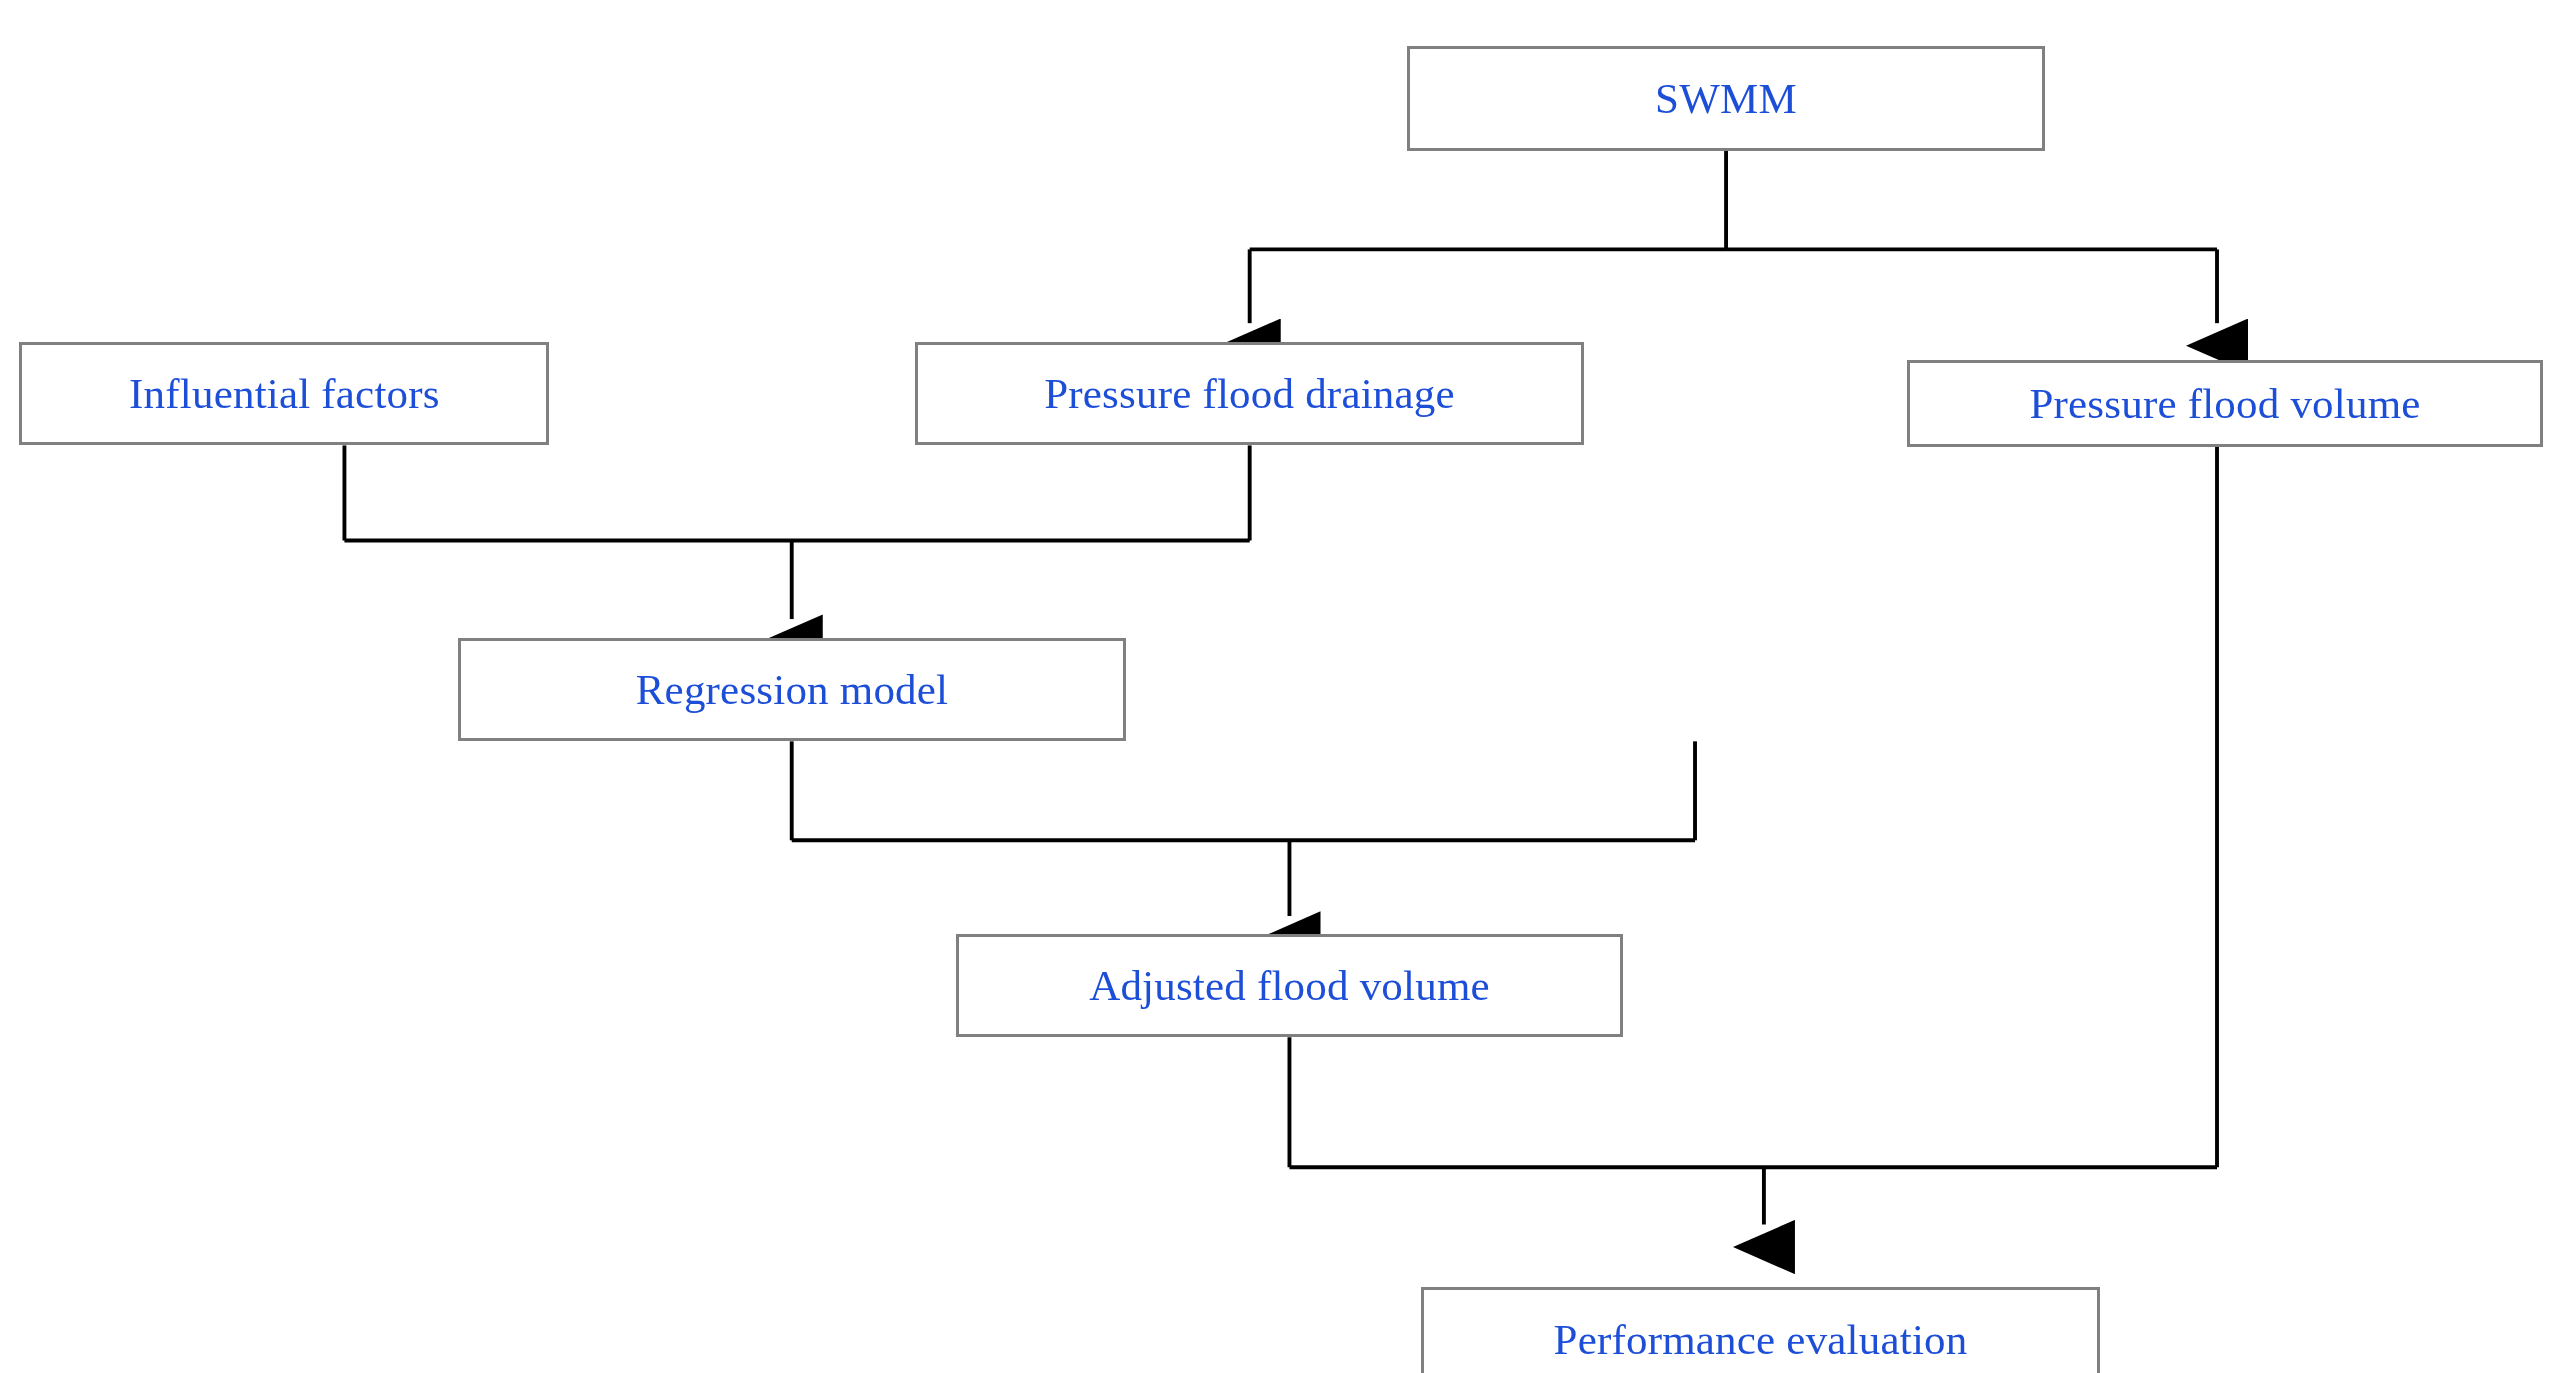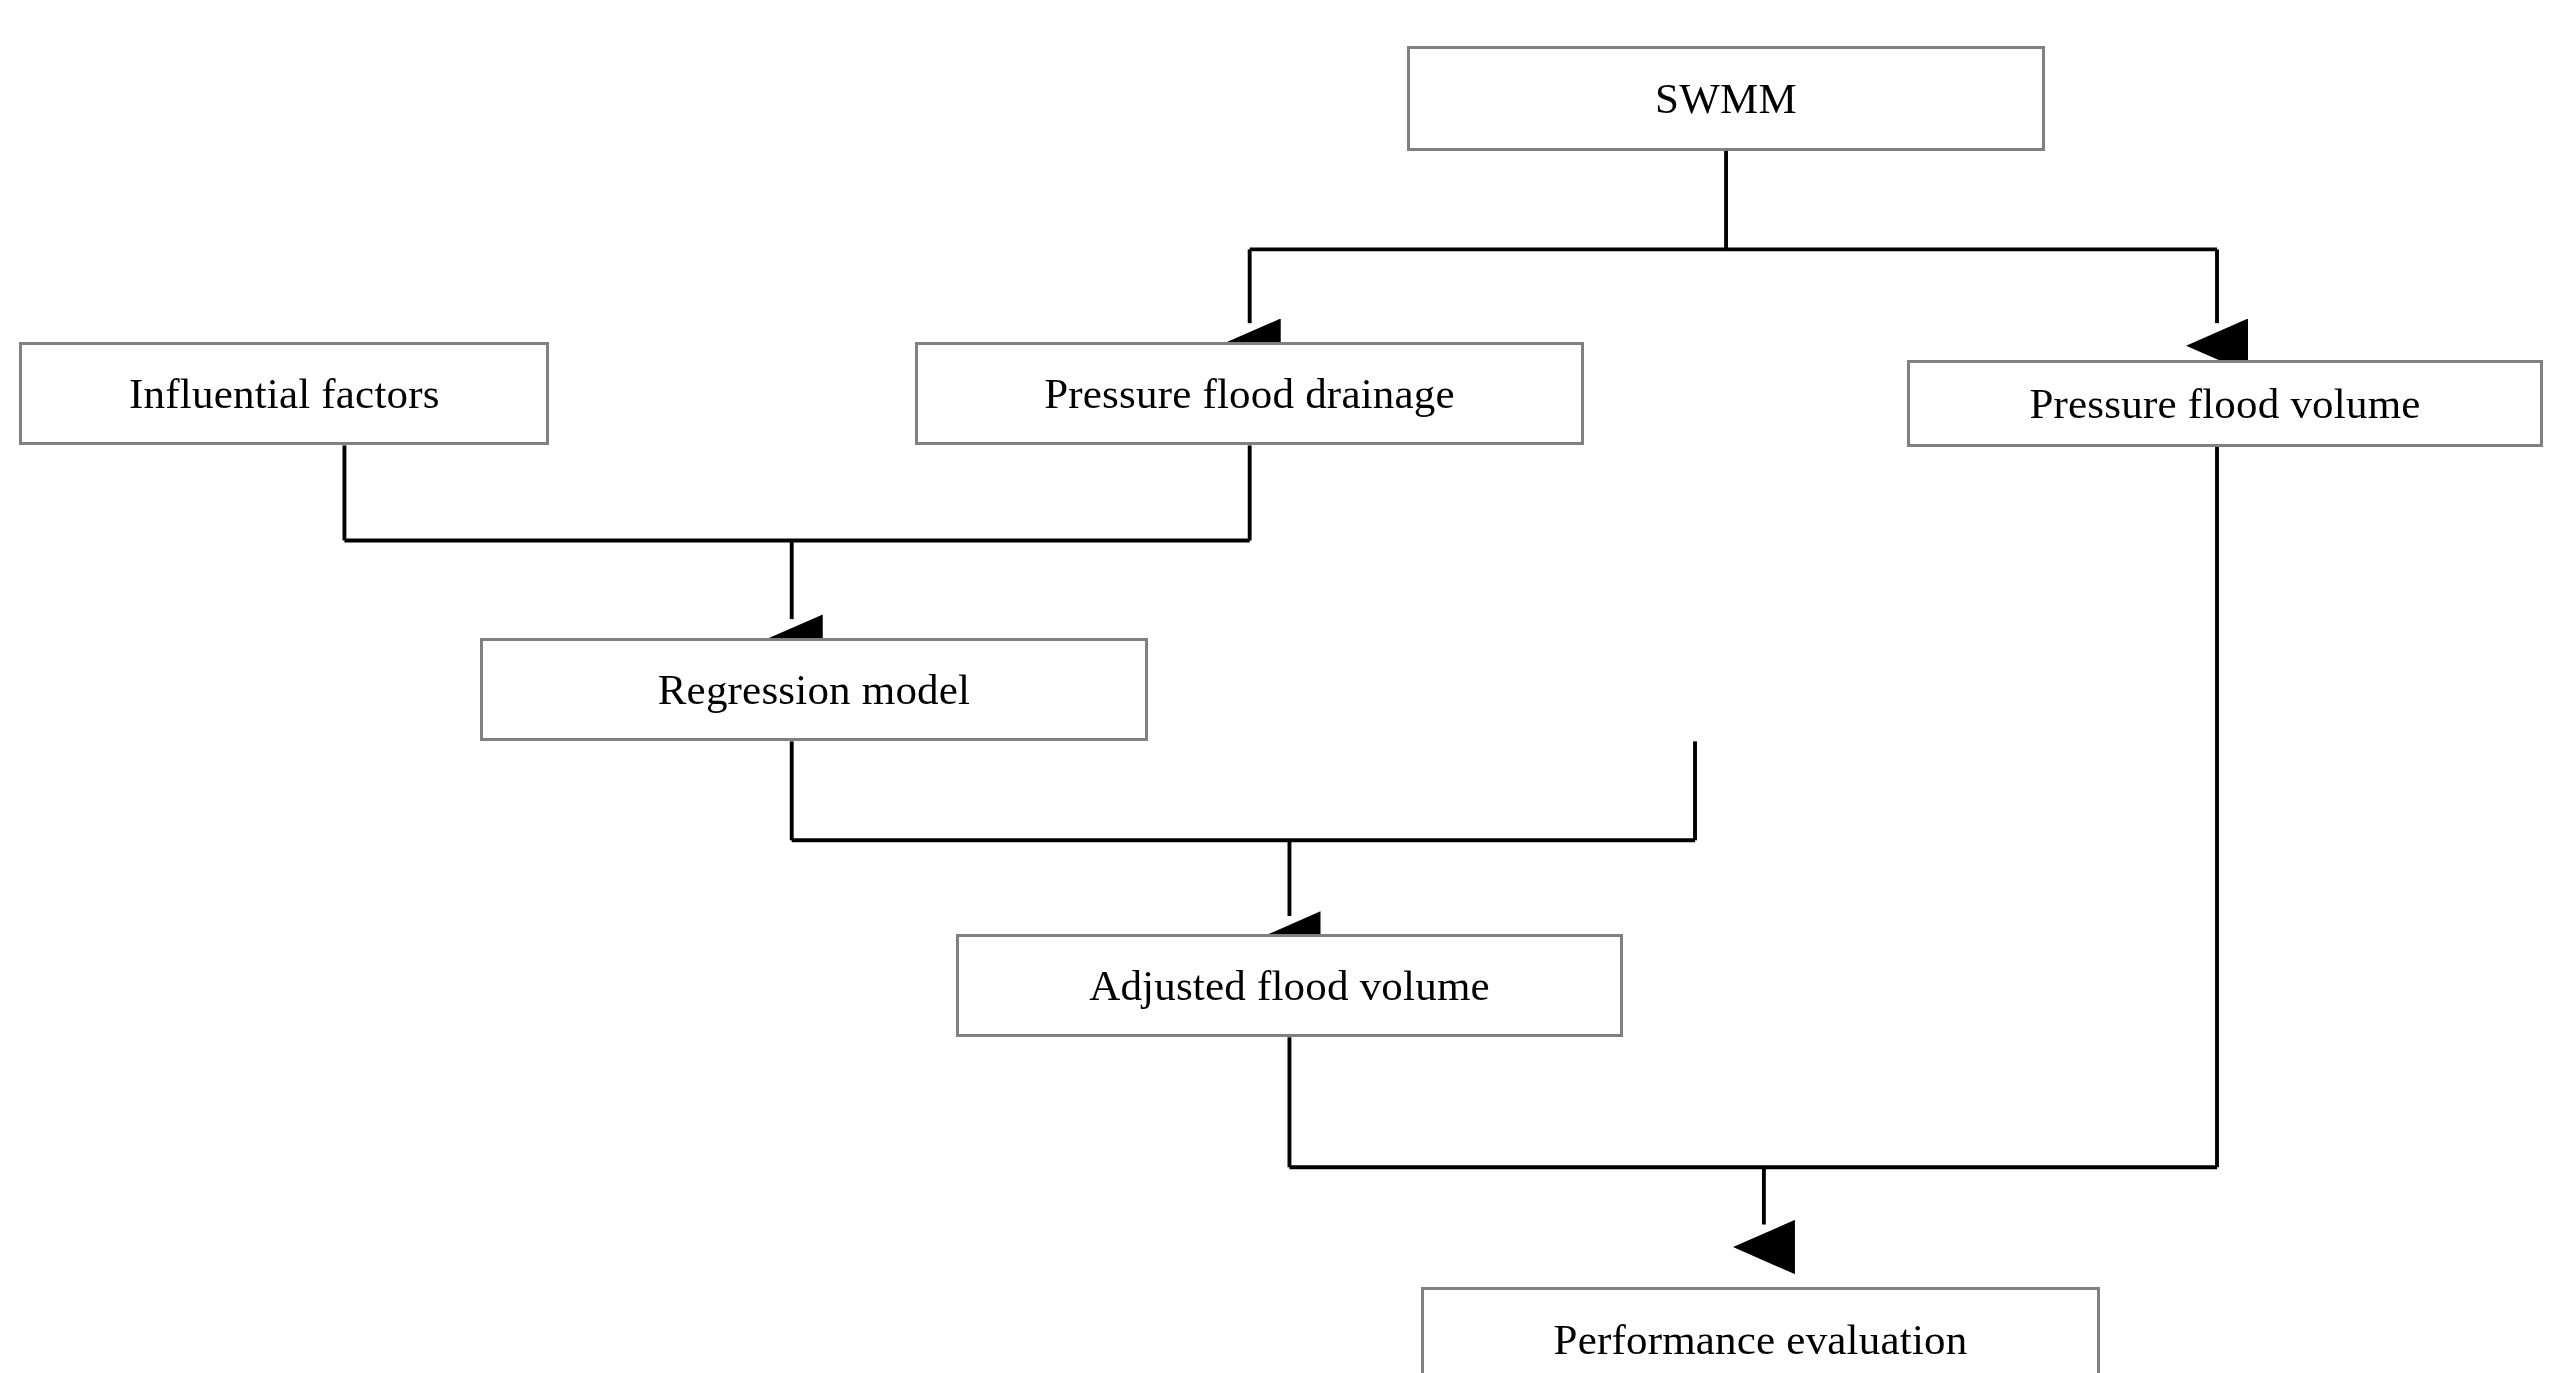--- a/index.html
+++ b/index.html
@@ -32,21 +32,21 @@
     background: #ffffff;
     display: flex;
     align-items: center;
     justify-content: center;
     z-index: 2;
   }
   .node-label {
     font-family: "Liberation Serif", "DejaVu Serif", serif;
     font-size: 43px;
     line-height: 1;
-    color: #000000;
+    color: #1d4ed8;
     white-space: nowrap;
     letter-spacing: 0.2px;
   }
 </style>
 </head>
 <body>
 
 <div id="canvas">
 
   <svg id="edges" viewBox="0 0 2655 1416" xmlns="http://www.w3.org/2000/svg">
@@ -107,21 +107,21 @@
   </div>
 
   <div class="node" style="left:915px; top:342px; width:669px; height:103px;">
     <span class="node-label">Pressure flood drainage</span>
   </div>
 
   <div class="node" style="left:1907px; top:360px; width:636px; height:87px;">
     <span class="node-label">Pressure flood volume</span>
   </div>
 
-  <div class="node" style="left:480px; top:638px; width:668px; height:103px;">
+  <div class="node" style="left:458px; top:638px; width:668px; height:103px;">
     <span class="node-label">Regression model</span>
   </div>
 
 
   <div class="node" style="left:956px; top:934px; width:667px; height:103px;">
     <span class="node-label">Adjusted flood volume</span>
   </div>
 
   <div class="node" style="left:1421px; top:1243px; width:679px; height:104px;margin-top:44px;">
     <span class="node-label">Performance evaluation</span>

